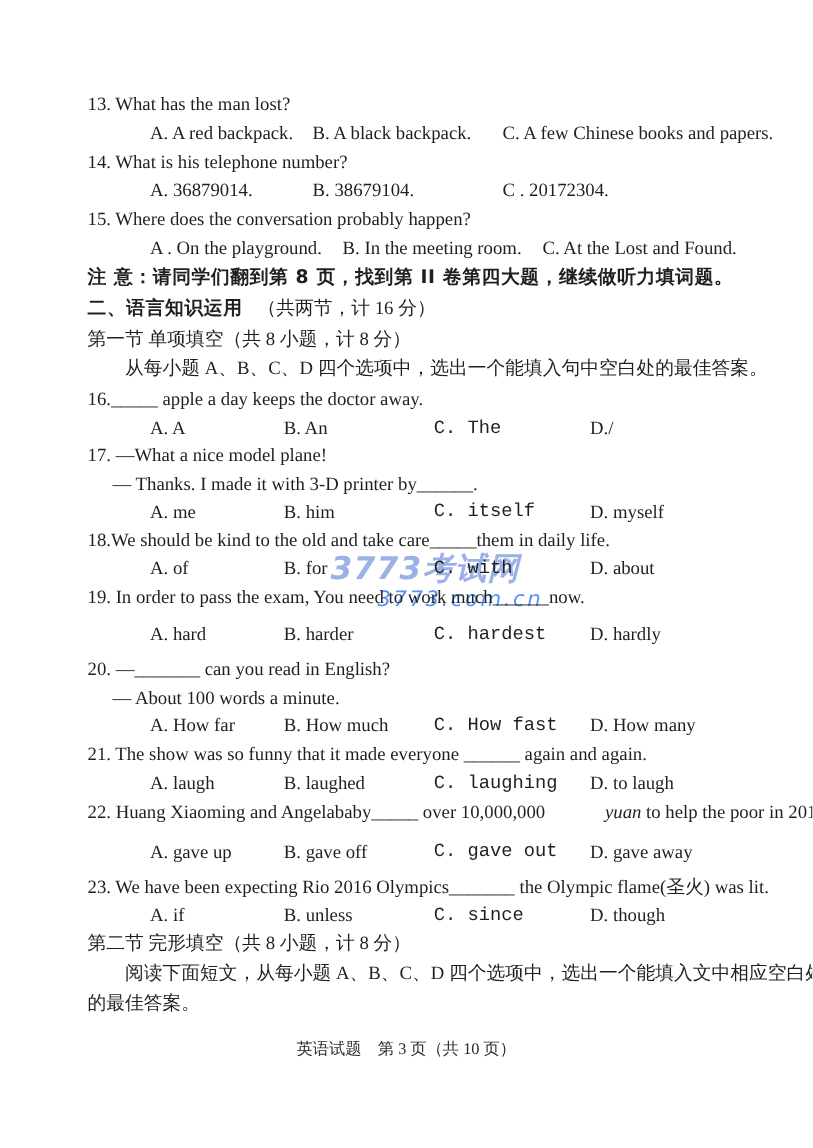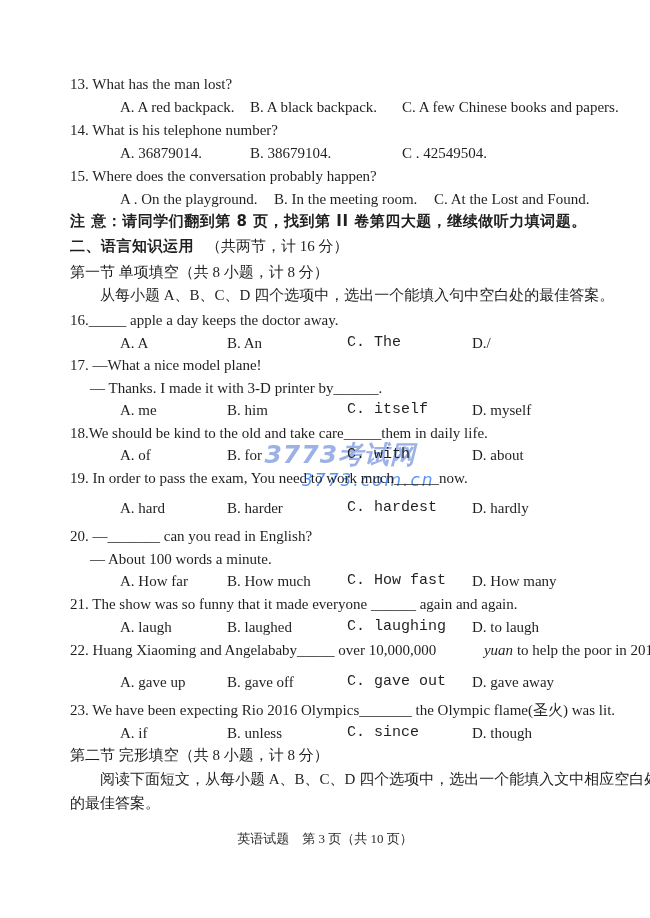--- a/index.html
+++ b/index.html
@@ -86,21 +86,21 @@
   <div class="optrow row3" style="top:97px">
     <span class="opt o1">A. A red backpack.</span>
     <span class="opt o2">B. A black backpack.</span>
     <span class="opt o3">C. A few Chinese books and papers.</span>
   </div>
 
   <div class="line" style="top:120px">14. What is his telephone number?</div>
   <div class="optrow row3" style="top:143px">
     <span class="opt o1">A. 36879014.</span>
     <span class="opt o2">B. 38679104.</span>
-    <span class="opt o3">C . 42549504.</span>
+    <span class="opt o3">C . 20172304.</span>
   </div>
 
   <div class="line" style="top:166px">15. Where does the conversation probably happen?</div>
   <div class="optrow row15" style="top:189px">
     <span class="opt o1">A .  On the playground.</span>
     <span class="opt o3">C. At the Lost and Found.</span>
     <span class="opt o2">B. In the meeting room.</span>
   </div>
 
   <div class="line boldcn" style="top:211px">注 意：请同学们翻到第 8 页，找到第 II 卷第四大题，继续做听力填词题。</div>

